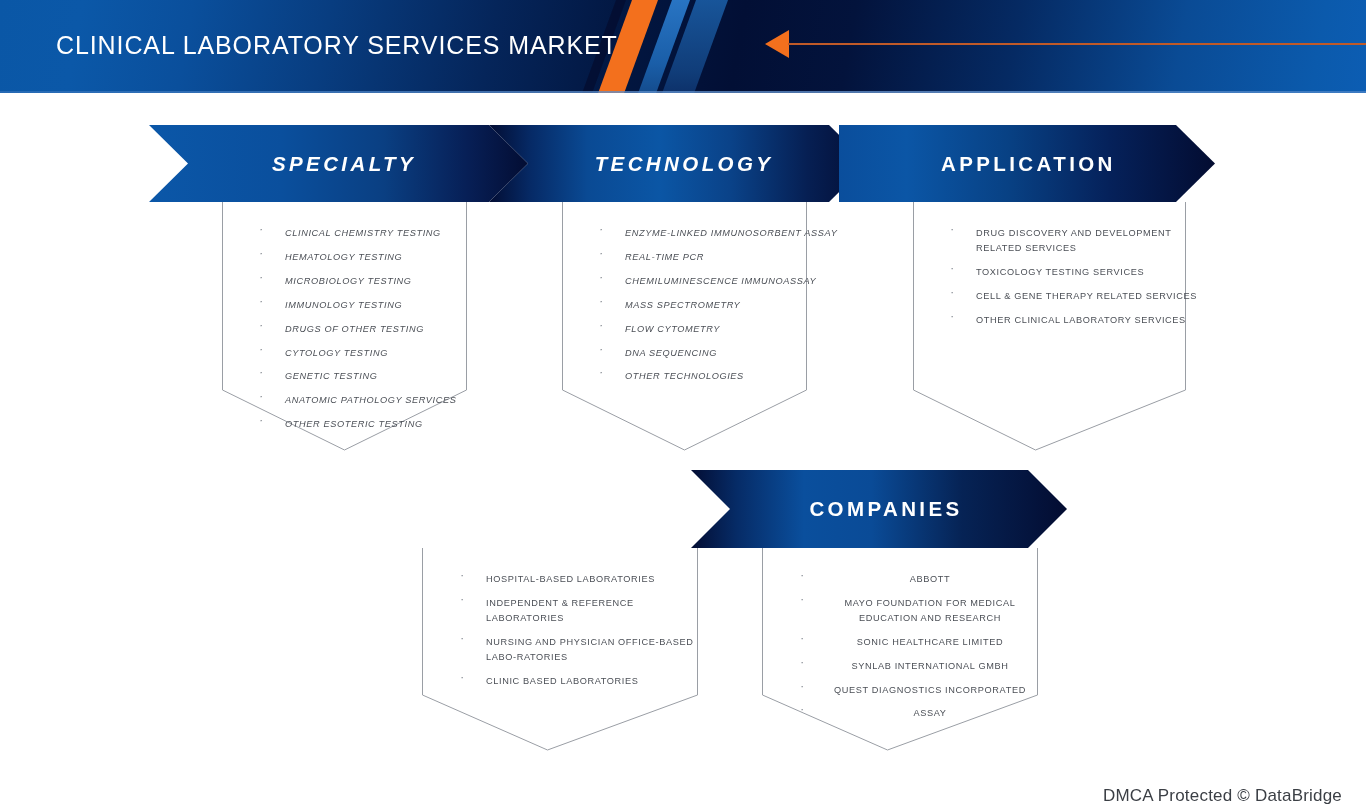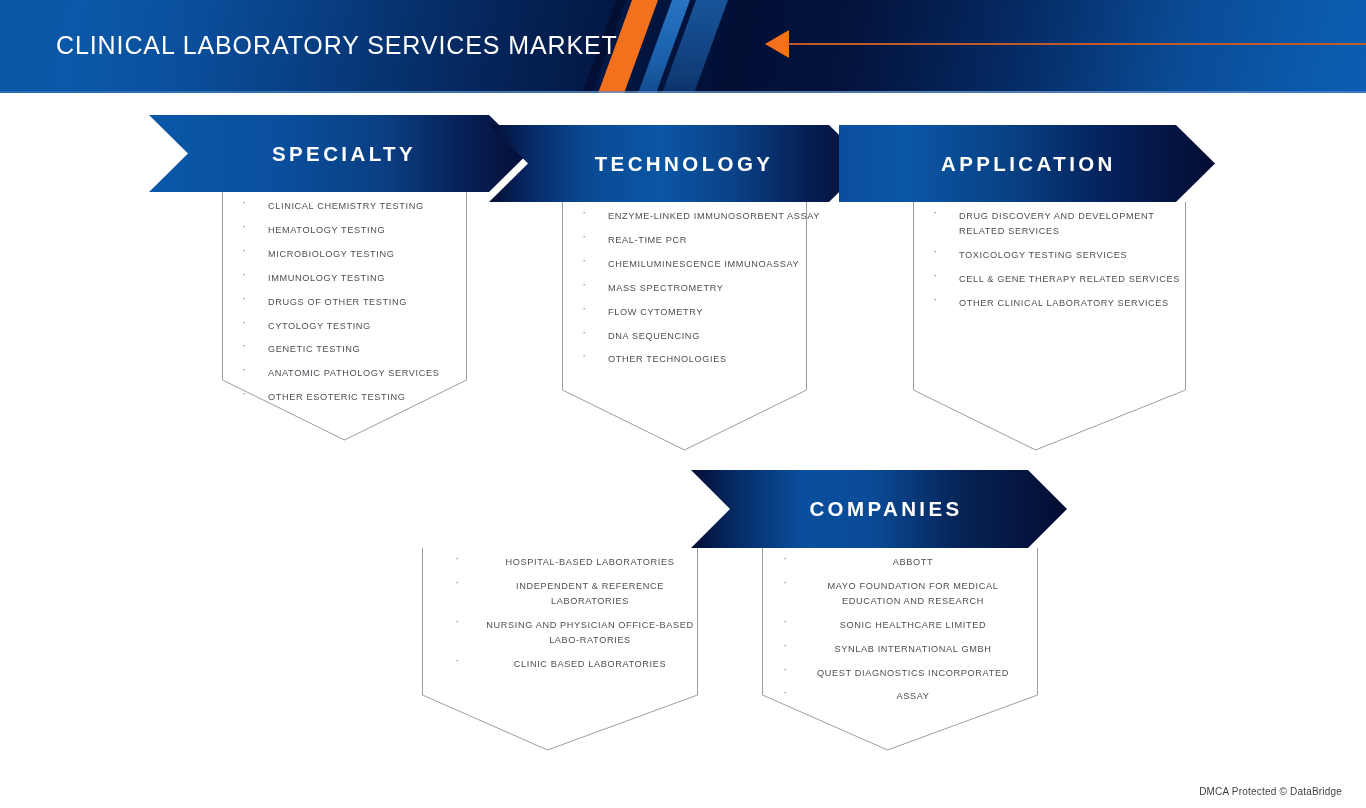--- a/index.html
+++ b/index.html
@@ -61,63 +61,63 @@
     display:flex;align-items:center;justify-content:center;
     color:#ffffff;
     font-size:20.5px;
     font-weight:bold;
     letter-spacing:3.4px;
     pointer-events:none;
   }
 
   .bullets{
     position:absolute;
-    list-style:none;margin:0;padding:0;
+    list-style:none;margin:17px;padding:0;
   }
   .bullets li{
     position:relative;
     padding-left:30px;
     margin-bottom:9px;
     font-size:9.2px;
     letter-spacing:.62px;
     color:#4b4f56;
     line-height:1.62;
   }
   .bullets li::before{
     content:"\00b7";
     position:absolute;left:4px;top:-4px;
     color:#8a8f96;
     font-size:13px;
     line-height:1;
   }
 
   .footer{
     position:absolute;right:24px;top:786px;
-    font-size:10px;
+    font-size:17px;
     color:#3b3f45;
     letter-spacing:.2px;
   }
 </style>
 </head>
 <body>
 
 <div id="stage">
 
   <div class="header">
     <div class="hdr-stripe dark1"></div>
     <div class="hdr-stripe orange"></div>
     <div class="hdr-stripe blue1"></div>
     <div class="hdr-stripe blue2"></div>
     <div class="header-title">CLINICAL LABORATORY SERVICES MARKET</div>
     <div class="hdr-arrow"></div>
     <div class="hdr-line"></div>
     <div class="hdr-bottomline"></div>
   </div>
 
-  <div class="card" style="left:149px;top:115px;width:390px;height:340px;">
+  <div class="card" style="left:149px;top:125px;width:390px;height:340px;font-style:italic;">
     <svg class="card-outline" width="390" height="340" viewBox="0 0 390 340">
       <path d="M73.5 77 L73.5 265 L195.5 325 L317.5 265 L317.5 77" fill="#ffffff" stroke="#9a9ea5" stroke-width="1"></path>
     </svg>
     <div class="banner" style="left:0;top:0;width:390px;height:77px;">
       <svg width="390" height="77" viewBox="0 0 390 77">
         <defs>
           <linearGradient id="gspec" x1="0" y1="0" x2="1" y2="0">
             <stop offset="0%" stop-color="#0b57a8"></stop>
             <stop offset="35%" stop-color="#0a4f9d"></stop>
             <stop offset="62%" stop-color="#0a3f82"></stop>
@@ -135,21 +135,21 @@
       <li>MICROBIOLOGY TESTING</li>
       <li>IMMUNOLOGY TESTING</li>
       <li>DRUGS OF OTHER TESTING</li>
       <li>CYTOLOGY TESTING</li>
       <li>GENETIC TESTING</li>
       <li>ANATOMIC PATHOLOGY SERVICES</li>
       <li>OTHER ESOTERIC TESTING</li>
     </ul>
   </div>
 
-  <div class="card" style="left:489px;top:125px;width:390px;height:340px;">
+  <div class="card" style="left:489px;top:125px;width:390px;height:340px;font-style:italic;">
     <svg class="card-outline" width="390" height="340" viewBox="0 0 390 340">
       <path d="M73.5 77 L73.5 265 L195.5 325 L317.5 265 L317.5 77" fill="#ffffff" stroke="#9a9ea5" stroke-width="1"></path>
     </svg>
     <div class="banner" style="left:0;top:0;width:390px;height:77px;">
       <svg width="390" height="77" viewBox="0 0 390 77">
         <defs>
           <linearGradient id="gtech" x1="0" y1="0" x2="1" y2="0">
             <stop offset="0%" stop-color="#030d33"></stop>
             <stop offset="11%" stop-color="#062a66"></stop>
             <stop offset="26%" stop-color="#0a4a94"></stop>
@@ -198,21 +198,21 @@
       <li>TOXICOLOGY TESTING SERVICES</li>
       <li>CELL &amp; GENE THERAPY RELATED SERVICES</li>
       <li>OTHER CLINICAL LABORATORY SERVICES</li>
     </ul>
   </div>
 
   <div class="card" style="left:351px;top:470px;width:390px;height:290px;">
     <svg class="card-outline" width="390" height="290" viewBox="0 0 390 290">
       <path d="M71.5 78 L71.5 225 L196.5 280 L346.5 225 L346.5 78" fill="#ffffff" stroke="#9a9ea5" stroke-width="1"></path>
     </svg>
-    <ul class="bullets" style="left:100px;top:85px;width:248px;text-align:center;">
+    <ul class="bullets" style="left:88px;top:85px;width:248px;">
       <li>HOSPITAL-BASED LABORATORIES</li>
       <li>INDEPENDENT &amp; REFERENCE LABORATORIES</li>
       <li>NURSING AND PHYSICIAN OFFICE-BASED LABO-RATORIES</li>
       <li>CLINIC BASED LABORATORIES</li>
     </ul>
   </div>
 
   <div class="card" style="left:691px;top:470px;width:390px;height:290px;text-align:center;">
     <svg class="card-outline" width="390" height="290" viewBox="0 0 390 290">
       <path d="M71.5 78 L71.5 225 L196.5 280 L346.5 225 L346.5 78" fill="#ffffff" stroke="#9a9ea5" stroke-width="1"></path>

